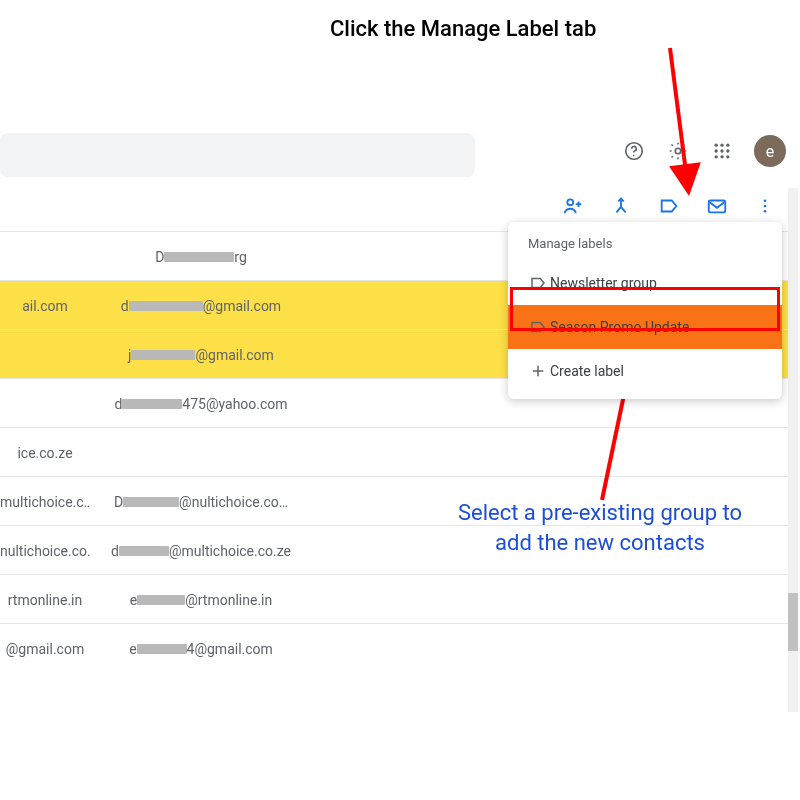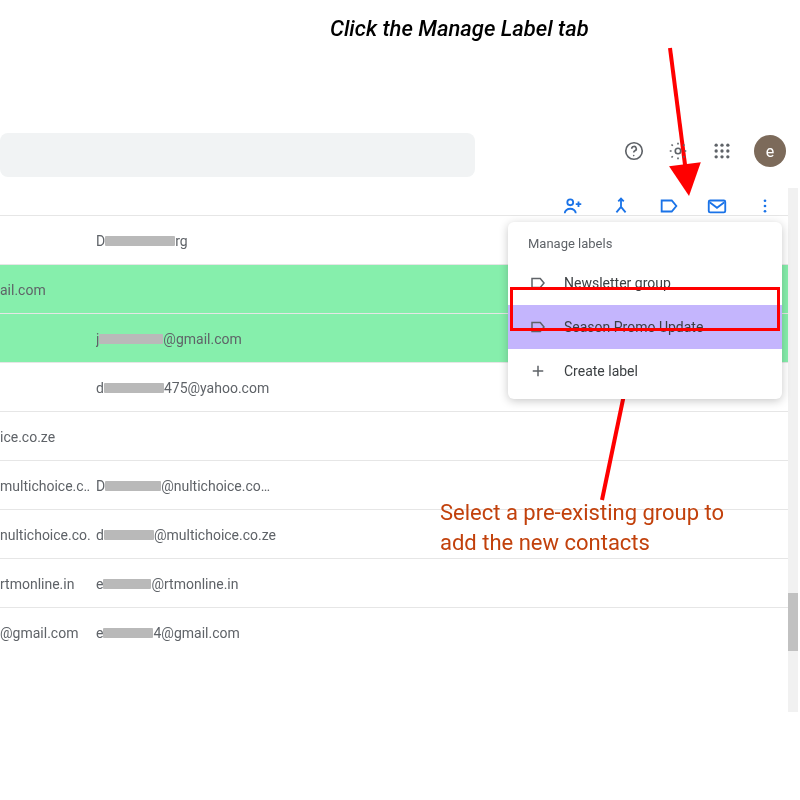--- a/index.html
+++ b/index.html
@@ -1,43 +1,43 @@
 <!DOCTYPE html>
 <html><head>
 <meta charset="utf-8">
 <style>
   * { box-sizing: border-box; margin: 0; padding: 0; }
   html, body { width: 800px; height: 800px; font-family: Roboto, Arial, sans-serif; background: #fff; overflow: hidden; }
   .canvas { position: relative; width: 800px; height: 800px; }
 
-  .annotation-top { position: absolute; top: 16px; left: 330px; width: 320px; font-size: 22px; font-weight: 500; color: #000; text-align: left; font-style: italic; }
-  .annotation-bottom { position: absolute; top: 498px; left: 440px; width: 320px; font-size: 22px; font-weight: 400; color: #c2410c; text-align: left; line-height: 1.35; }
+  .annotation-top { position: absolute; top: 16px; left: 330px; width: 320px; font-size: 22px; font-weight: 500; color: #000; text-align: left; }
+  .annotation-bottom { position: absolute; top: 498px; left: 440px; width: 320px; font-size: 22px; font-weight: 400; color: #1d4ed8; text-align: center; line-height: 1.35; }
 
   .arrow-top { position: absolute; top: 20px; left: 640px; pointer-events: none; }
   .arrow-bottom { position: absolute; top: 310px; left: 560px; pointer-events: none; }
 
   .search-bar { position: absolute; top: 133px; left: 0; width: 475px; height: 44px; background: #f1f3f4; border-radius: 8px; }
 
   .top-icons { position: absolute; top: 135px; right: 14px; display: flex; align-items: center; gap: 20px; }
   .top-icon { width: 24px; height: 24px; display: flex; align-items: center; justify-content: center; color: #5f6368; cursor: pointer; }
   .avatar { width: 32px; height: 32px; border-radius: 50%; background: #7c6a5a; color: #fff; display: flex; align-items: center; justify-content: center; font-size: 16px; }
 
   .action-icons { position: absolute; top: 195px; right: 24px; display: flex; align-items: center; gap: 26px; color: #1a73e8; }
   .action-icons .act { width: 22px; height: 22px; display: flex; align-items: center; justify-content: center; cursor: pointer; }
 
-  .grid { position: absolute; top: 215px; left: 0; width: 788px; }
+  .grid { position: absolute; top: 231px; left: 0; width: 788px; text-align: center; }
   .row { position: relative; height: 49px; border-top: 1px solid #e6e6e6; color: #5f6368; font-size: 14px; }
-  .row.sel { background: #86efac; }
+  .row.sel { background: #fde047; }
   .col1 { position: absolute; top: 17px; left: 0; width: 90px; white-space: nowrap; overflow: hidden; }
   .col2 { position: absolute; top: 17px; left: 96px; width: 210px; white-space: nowrap; overflow: hidden; }
   .redact { display: inline-block; height: 10px; background: #b9b9b9; border-radius: 1px; vertical-align: middle; margin-top: -2px; }
 
   .dropdown { position: absolute; top: 222px; left: 508px; width: 274px; background: #fff; border-radius: 6px; box-shadow: 0 2px 10px rgba(0,0,0,.22); padding: 8px 0 6px; z-index: 20; }
   .dd-header { font-size: 13px; color: #5f6368; padding: 6px 20px 10px; }
-  .dd-item { display: flex; align-items: center; gap: 16px; padding: 12px 20px; font-size: 14px; color: #3c4043; cursor: pointer; }
+  .dd-item { display: flex; align-items: center; gap: 2px; padding: 12px 20px; font-size: 14px; color: #3c4043; cursor: pointer; }
   .dd-item .dd-icon { width: 20px; height: 20px; display: flex; align-items: center; justify-content: center; color: #5f6368; }
   .dd-highlight { position: absolute; top: 65px; left: 2px; right: 2px; height: 44px; border: 3px solid #ff0000; pointer-events: none; }
 
   .scrollbar { position: absolute; top: 188px; right: 2px; width: 10px; height: 524px; background: #f1f1f1; z-index: 5; }
   .scroll-thumb { position: absolute; top: 405px; width: 10px; height: 58px; background: #c1c1c1; }
 
   svg { display: block; }
 </style>
 </head>
 <body>
@@ -120,20 +120,21 @@
         </svg>
     </div>
   </div>
 
   <div class="grid">
     <div class="row">
       <div class="col2">D<span class="redact" style="width:70px"></span><span>rg</span></div>
     </div>
     <div class="row sel">
       <div class="col1"><span>ail.com</span></div>
+      <div class="col2">d<span class="redact" style="width:74px"></span><span>@gmail.com</span></div>
     </div>
     <div class="row sel">
       <div class="col2">j<span class="redact" style="width:64px"></span><span>@gmail.com</span></div>
     </div>
     <div class="row">
       <div class="col2">d<span class="redact" style="width:60px"></span><span>475@yahoo.com</span></div>
     </div>
     <div class="row">
       <div class="col1"><span>ice.co.ze</span></div>
     </div>
@@ -162,21 +163,21 @@
   <div class="dropdown">
     <div class="dd-header">Manage labels</div>
     <div class="dd-item">
       <span class="dd-icon">
           <svg viewBox="0 0 24 24" width="18" height="18" fill="none" stroke="#5f6368" stroke-width="2">
             <path d="M4 6h11l5 6-5 6H4V6z"></path>
           </svg>
         </span>
       <span>Newsletter group</span>
     </div>
-    <div class="dd-item" style="background:#c4b5fd;">
+    <div class="dd-item" style="background:#f97316;">
       <span class="dd-icon">
           <svg viewBox="0 0 24 24" width="18" height="18" fill="none" stroke="#5f6368" stroke-width="2">
             <path d="M4 6h11l5 6-5 6H4V6z"></path>
           </svg>
         </span>
       <span>Season Promo Update</span>
     </div>
     <div class="dd-item">
       <span class="dd-icon">
           <svg viewBox="0 0 24 24" width="18" height="18" fill="none" stroke="#5f6368" stroke-width="2">

